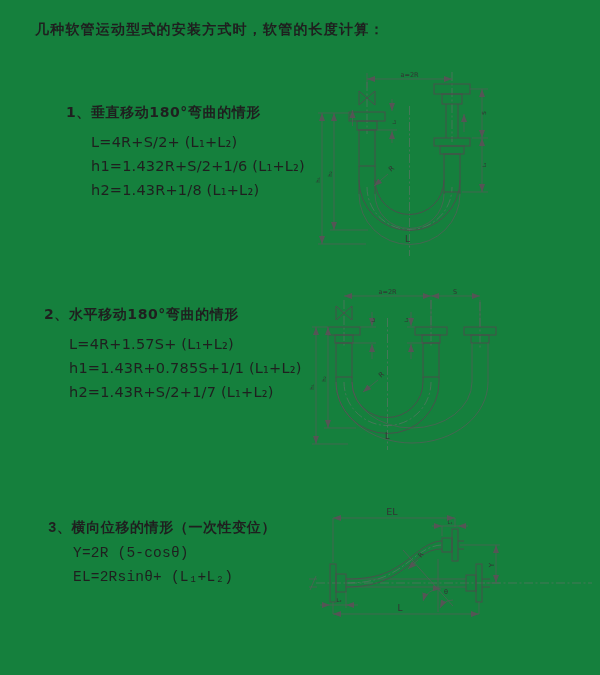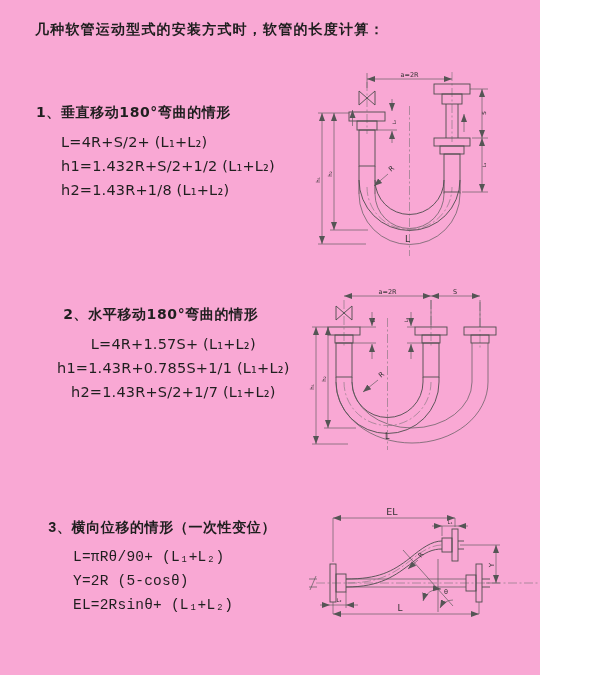--- a/index.html
+++ b/index.html
@@ -1,53 +1,52 @@
 <!DOCTYPE html>
 <html><head>
 <meta charset="utf-8">
 <style>
   html,body{margin:0;padding:0;background:#ffffff;}
-  #page{position:relative;width:540px;height:675px;background:#f9a8d4;overflow:hidden;
+  #page{position:relative;width:600px;height:675px;background:#15803d;overflow:hidden;
         font-family:"DejaVu Sans","Liberation Sans",sans-serif;color:#1f1f1f;}
   .title{position:absolute;left:35px;top:21px;font-size:14px;font-weight:700;letter-spacing:1.2px;}
   .sec{position:absolute;}
   .sec-h{font-size:14px;font-weight:700;letter-spacing:0.6px;}
   .sec-f{font-size:14.5px;font-weight:500;margin:8px 0 0 25px;letter-spacing:0.2px;white-space:nowrap;}
   .sec-f.first{margin-top:12px;}
   .diag{position:absolute;}
   svg .ln{stroke:#4d4d4d;fill:none;stroke-width:0.9;}
   svg .thin{stroke:#5a5a5a;fill:none;stroke-width:0.7;}
   svg .dim{stroke:#5a5a5a;fill:none;stroke-width:0.65;}
   svg .cl{stroke:#707070;fill:none;stroke-width:0.55;stroke-dasharray:9 2.5 2 2.5;}
   svg text{fill:#333333;font-family:"DejaVu Sans",sans-serif;}
 </style>
 </head>
 <body>
 
 <div id="page">
 
   <div class="title">几种软管运动型式的安装方式时，软管的长度计算：</div>
 
-  <div class="sec" style="left:36px;top:104px;">
+  <div class="sec" style="left:66px;top:104px;">
     <div class="sec-h">1、垂直移动180°弯曲的情形</div>
     <div class="sec-f first">L=4R+S/2+ (L₁+L₂)</div>
-    <div class="sec-f">h1=1.432R+S/2+1/2 (L₁+L₂)</div>
+    <div class="sec-f">h1=1.432R+S/2+1/6 (L₁+L₂)</div>
     <div class="sec-f">h2=1.43R+1/8 (L₁+L₂)</div>
   </div>
 
-  <div class="sec" style="left:32px;top:306px;text-align:center;">
+  <div class="sec" style="left:44px;top:306px;">
     <div class="sec-h">2、水平移动180°弯曲的情形</div>
     <div class="sec-f first">L=4R+1.57S+ (L₁+L₂)</div>
     <div class="sec-f">h1=1.43R+0.785S+1/1 (L₁+L₂)</div>
     <div class="sec-f">h2=1.43R+S/2+1/7 (L₁+L₂)</div>
   </div>
 
   <div class="sec" style="left:48px;top:519px;font-family:Liberation Mono, monospace;">
     <div class="sec-h">3、横向位移的情形（一次性变位）</div>
-    <div class="sec-f first">L=πRθ/90+ (L₁+L₂)</div>
     <div class="sec-f">Y=2R (5-cosθ)</div>
     <div class="sec-f">EL=2Rsinθ+ (L₁+L₂)</div>
   </div>
 
   <div class="diag" style="left:310px;top:66px;">
   <svg width="290" height="196" viewBox="0 0 290 196">
     <defs>
       <pattern id="d1h" width="4" height="4" patternUnits="userSpaceOnUse">
         <path d="M0,0 L4,4 M4,0 L0,4" stroke="#7a7a7a" stroke-width="0.5"></path>
       </pattern>

